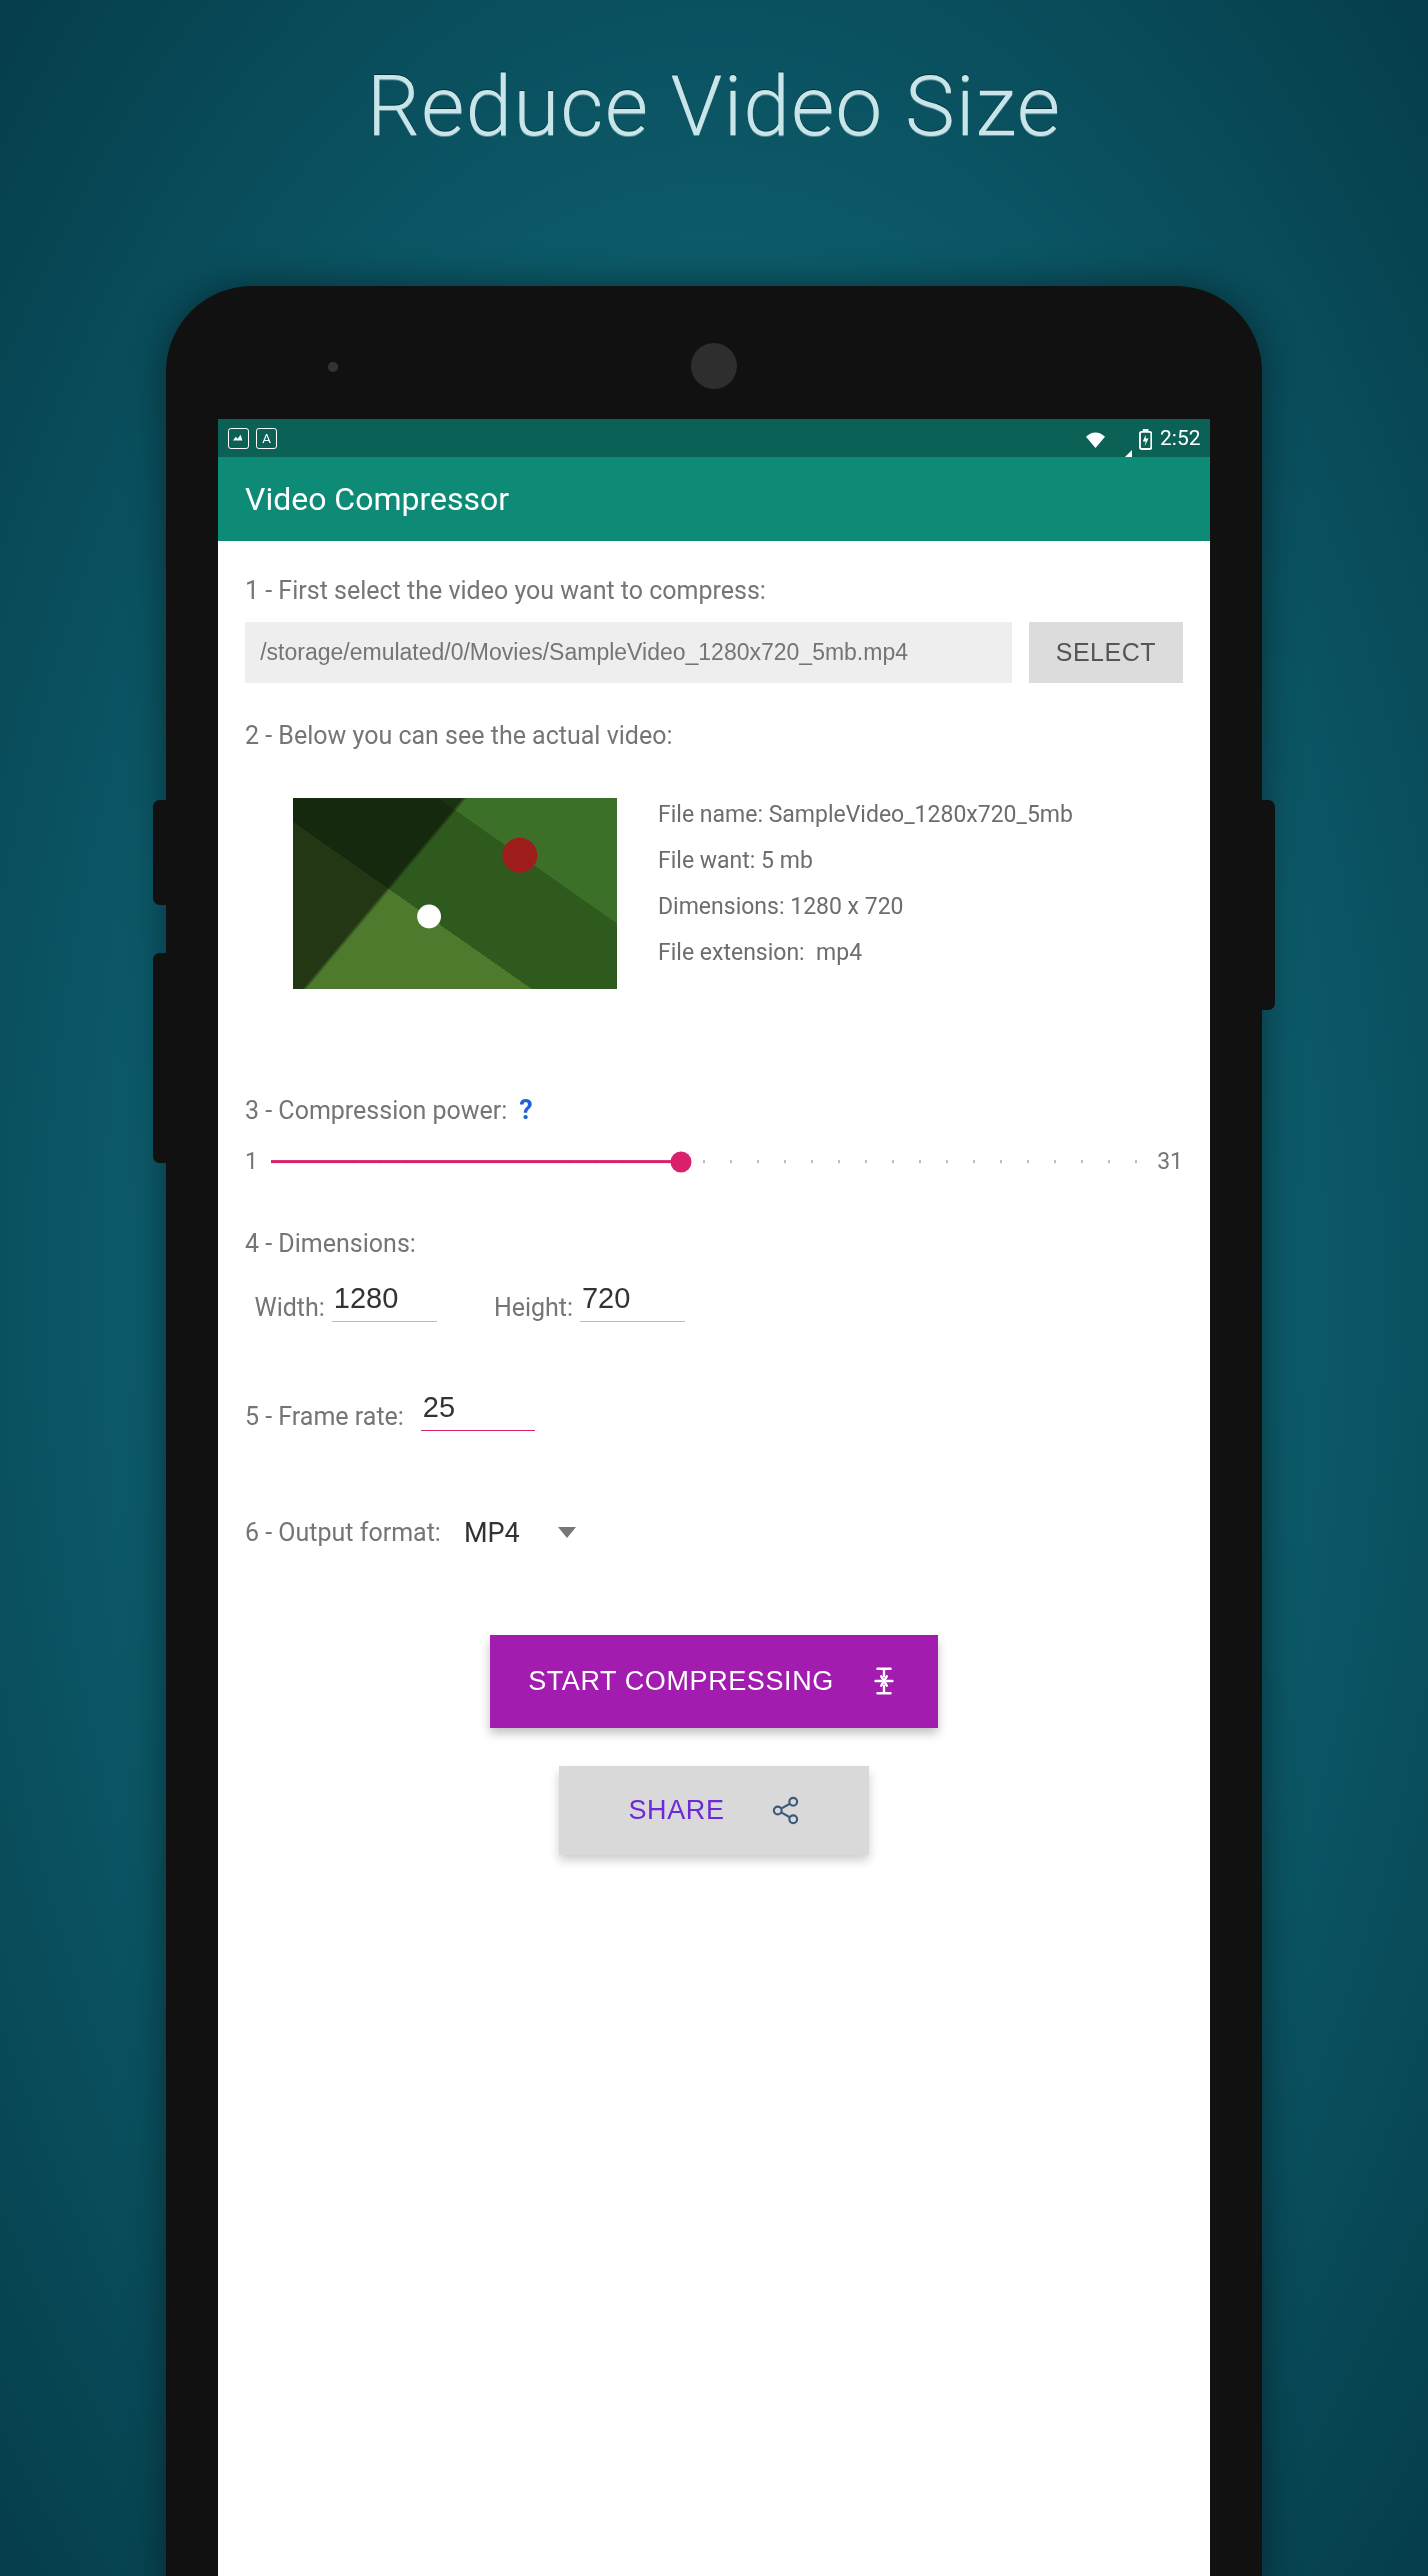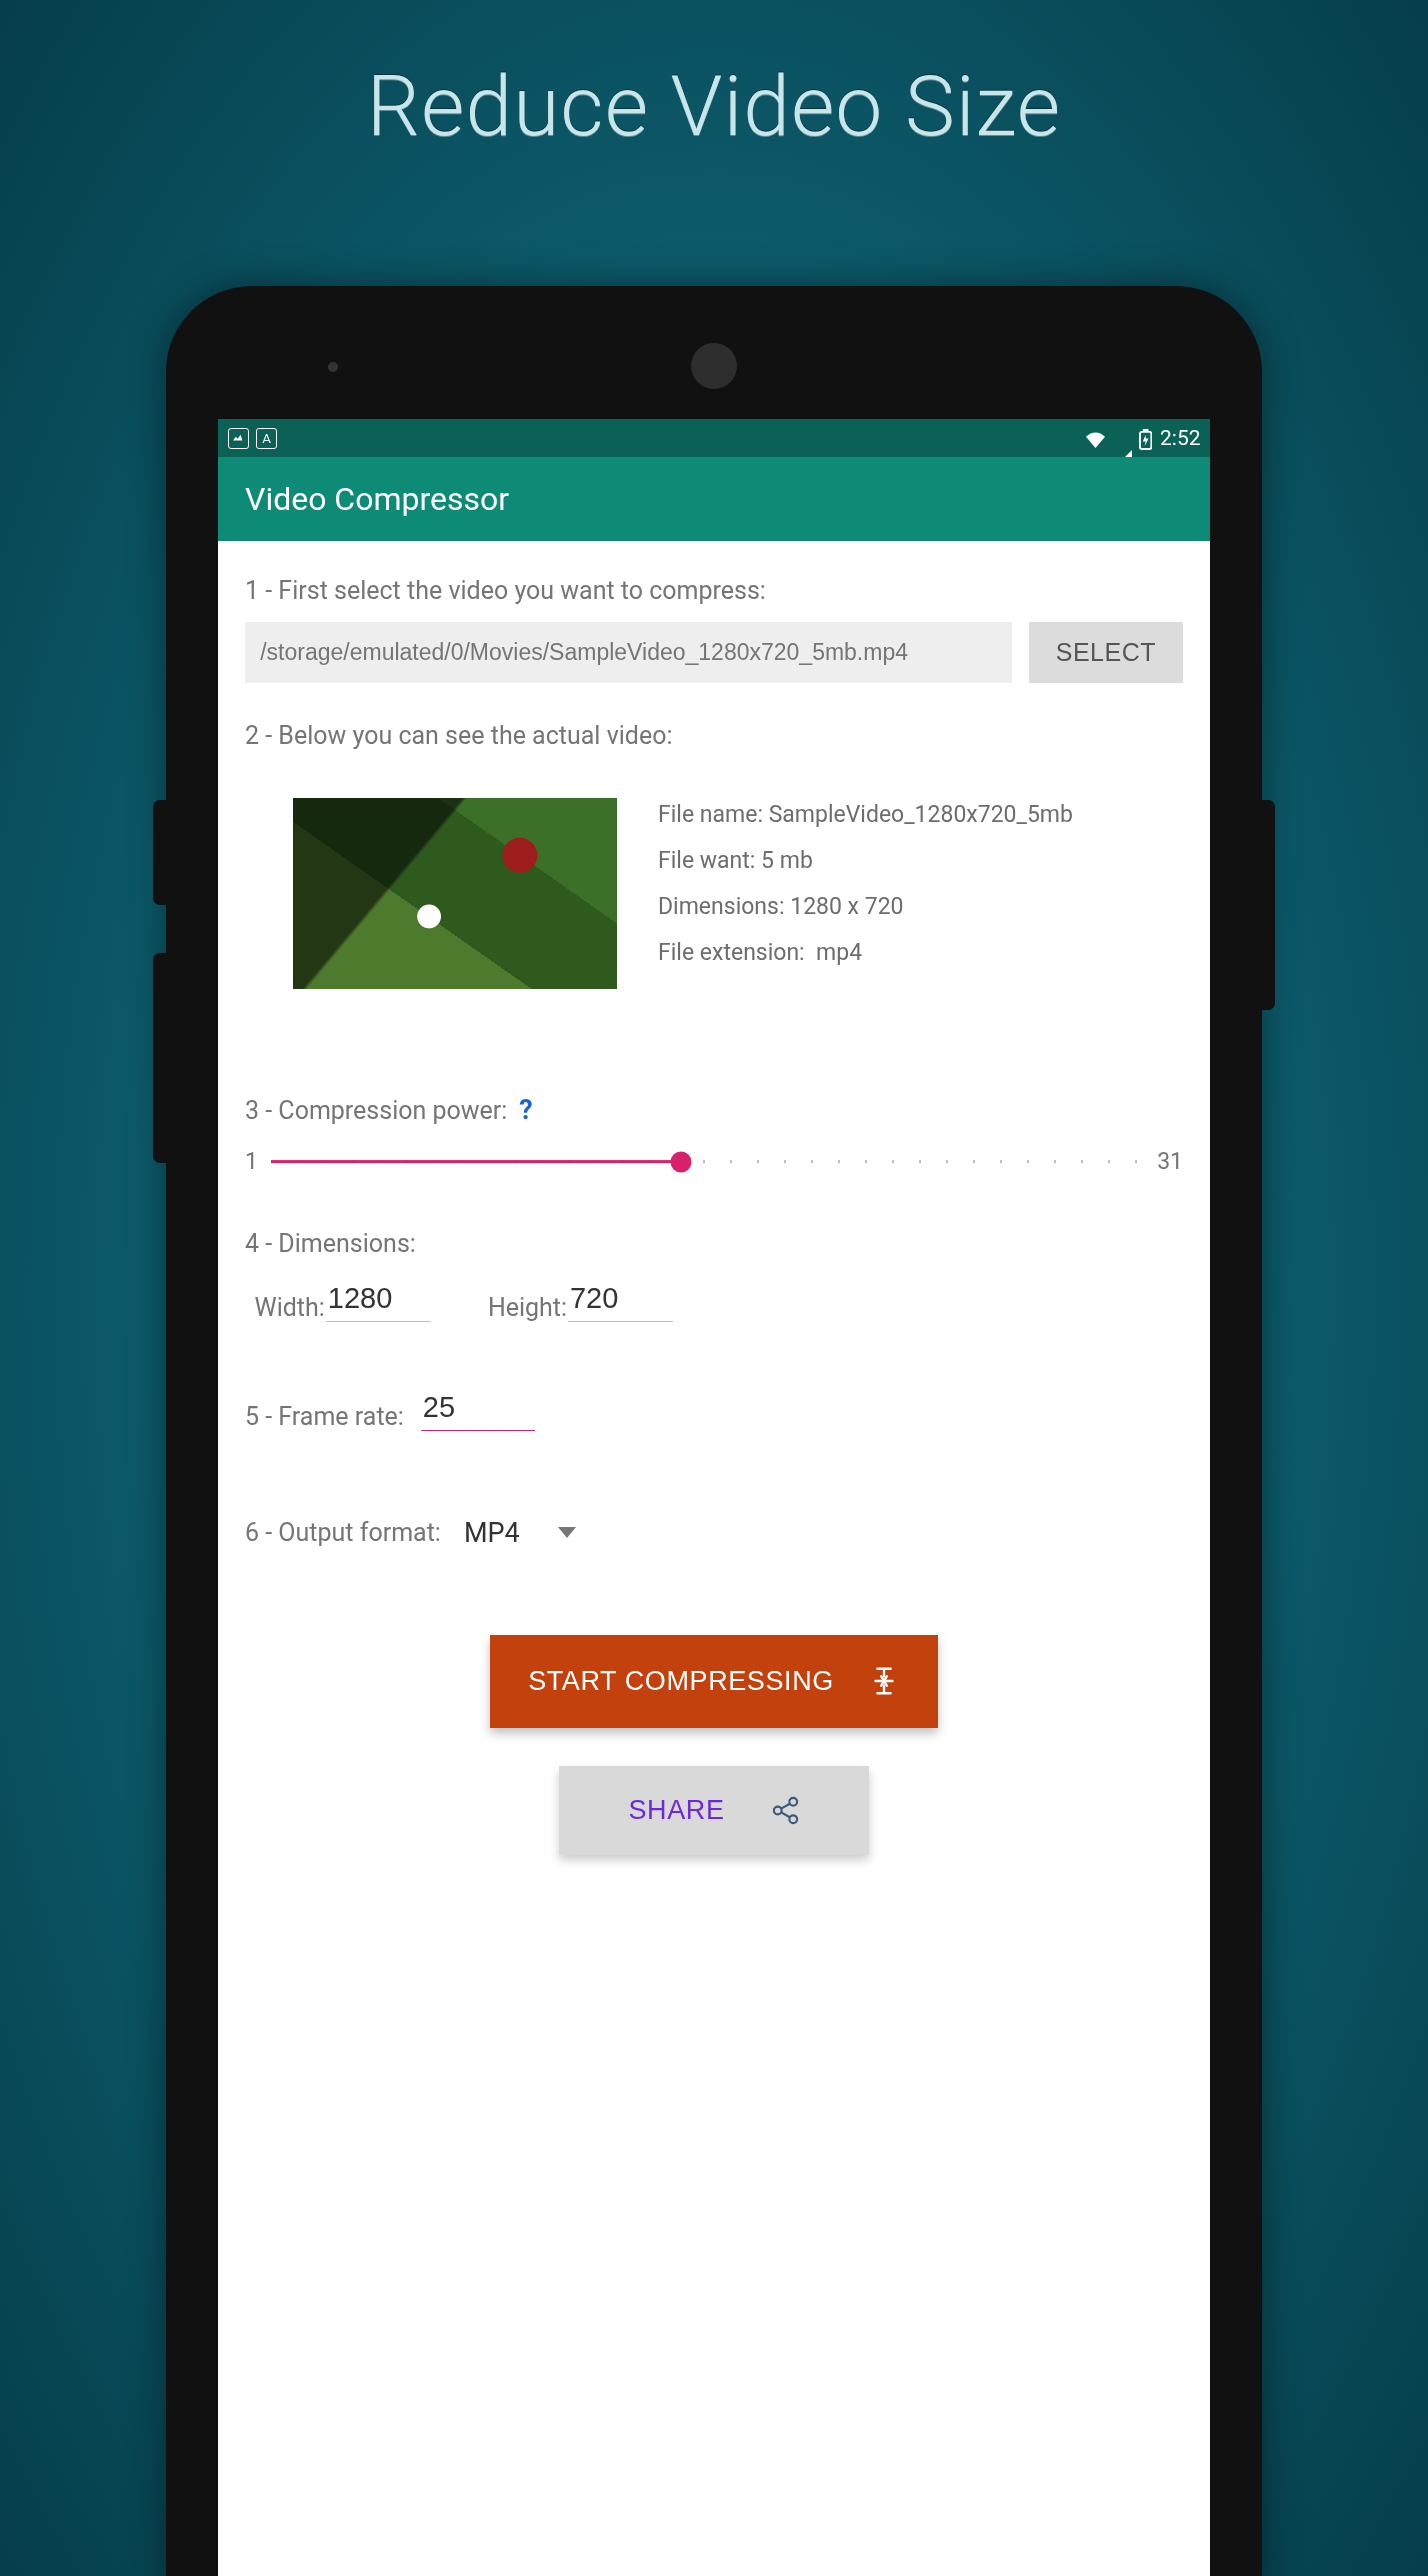--- a/index.html
+++ b/index.html
@@ -159,21 +159,21 @@
     width:21px; height:21px; border-radius:50%; background:#d9216b;
   }
 
   .help-q{
     color:#1e63d6; font-weight:700; margin-left:5.7px; font-size:27px;
     cursor:pointer;
   }
 
   
   .dims-row{ display:flex; gap:57px; margin: 23px 0 9.5px 9.5px; align-items:flex-end;}
-  .field{ display:flex; align-items:flex-end; gap:1px;}
+  .field{ display:flex; align-items:flex-end; gap:7px;}
   .field label{ color:#757575; font-size:25px;}
   .uinput{
     border:none; border-bottom:1.9px solid #bdbdbd;
     font-size:29px; color:#333; width:105px; padding:1.9px 1.9px 5.7px;
     background:transparent; outline:none;
   }
   .uinput.active{ border-bottom-color:#d9216b;}
 
   
   .frame-row{ display:flex; align-items:flex-end; gap:17px; margin-top:25px;}
@@ -185,21 +185,21 @@
     display:flex; align-items:center; gap:38px;
     color:#333; font-size:27px; cursor:pointer;
   }
   .dd-caret{
     width:0;height:0;border-left:9.5px solid transparent;border-right:9.5px solid transparent;border-top:11.4px solid #777;
   }
 
   
   .actions{ margin-top:86px; display:flex; flex-direction:column; align-items:center; gap:38px;}
   .start-btn{
-    background:#c2410c; color:#fff; border:none;
+    background:#a21caf; color:#fff; border:none;
     font-size:27px; font-weight:500; letter-spacing:0.6px;
     padding: 30.5px 38px; display:flex; align-items:center; gap:34px;
     box-shadow: 0 5.7px 9.5px rgba(0,0,0,.25);
     cursor:pointer;
   }
   .start-ico{ width:32px;height:32px; }
   .share-btn{
     background:#d9d9d9; color:#6d28d9; border:none;
     font-size:27px; font-weight:500; letter-spacing:0.6px;
     padding: 29px 69px; display:flex; align-items:center; gap:46px;

